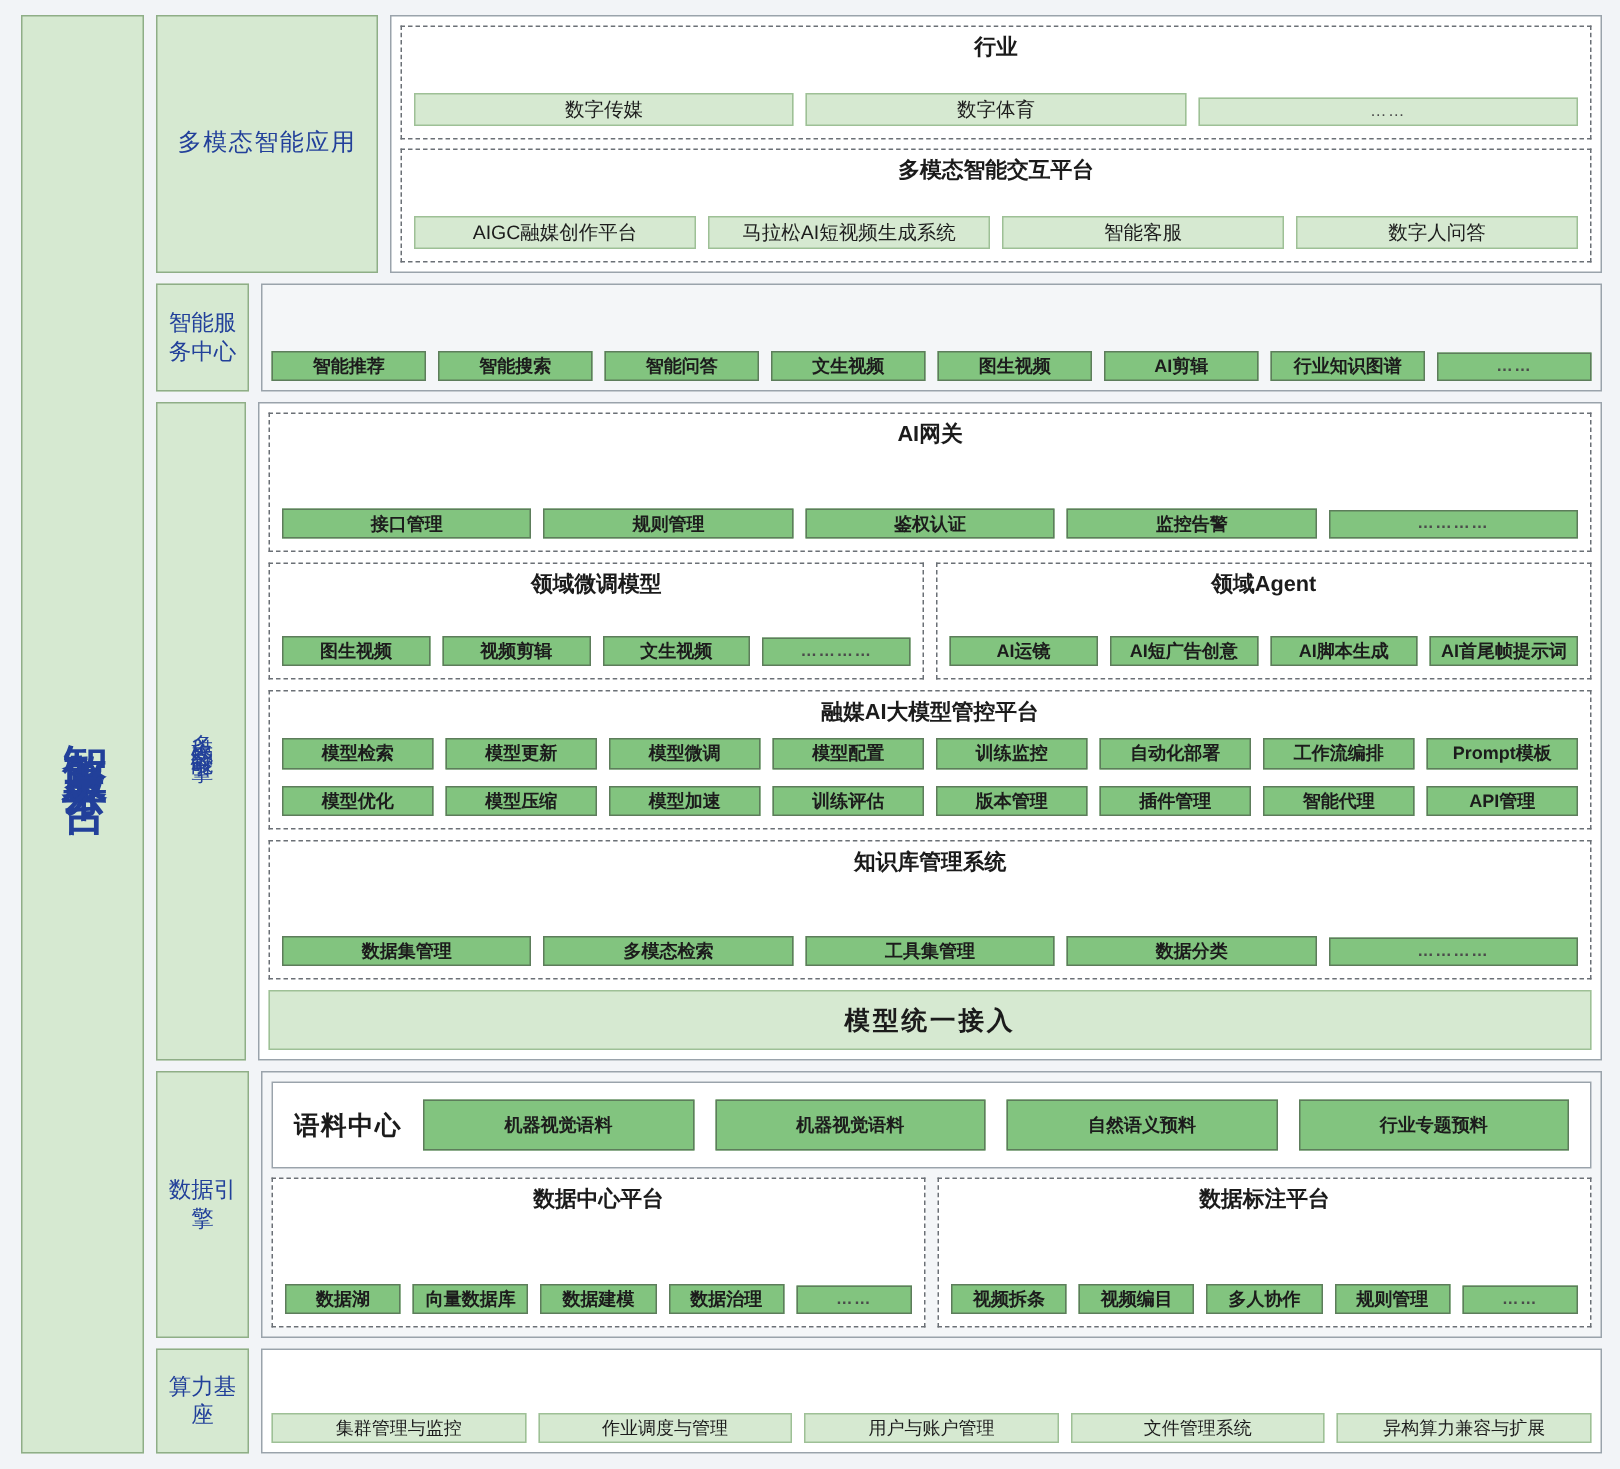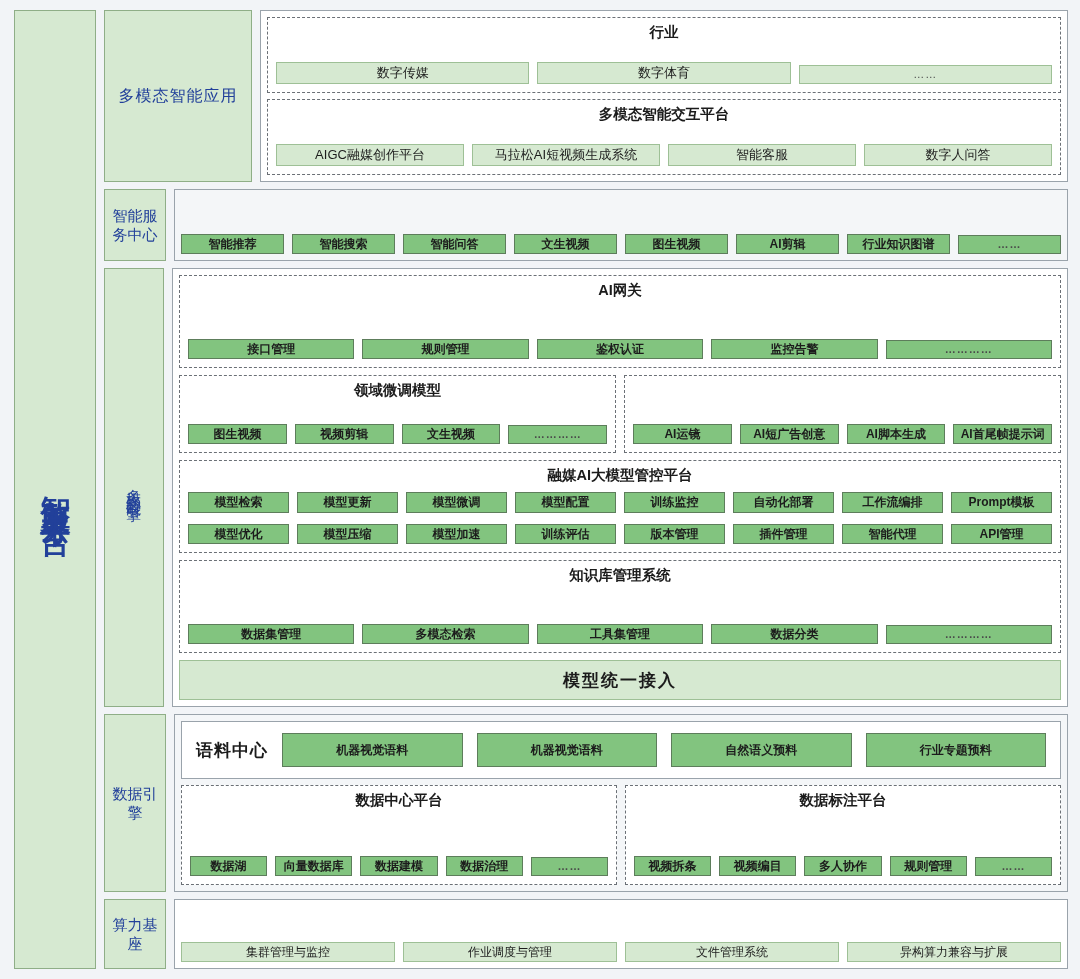--- a/index.html
+++ b/index.html
@@ -280,20 +280,21 @@
             <div class="dashed-box">
               <div class="dashed-title">领域微调模型</div>
               <div class="box-row">
                 <div class="chip green-dark">图生视频</div>
                 <div class="chip green-dark">视频剪辑</div>
                 <div class="chip green-dark">文生视频</div>
                 <div class="chip green-dark dots">…………</div>
               </div>
             </div>
             <div class="dashed-box">
+              <div class="dashed-title">领域Agent</div>
               <div class="box-row">
                 <div class="chip green-dark">AI运镜</div>
                 <div class="chip green-dark">AI短广告创意</div>
                 <div class="chip green-dark">AI脚本生成</div>
                 <div class="chip green-dark">AI首尾帧提示词</div>
               </div>
             </div>
           </div>
 
           <div class="dashed-box">
@@ -376,20 +377,21 @@
 
       </div>
     </div>
 
     <div class="row r-compute">
       <div class="side-label narrow">算力基座</div>
       <div class="panel">
         <div class="box-row">
           <div class="chip green-light">集群管理与监控</div>
           <div class="chip green-light">作业调度与管理</div>
+          <div class="chip green-light">用户与账户管理</div>
           <div class="chip green-light">文件管理系统</div>
           <div class="chip green-light">异构算力兼容与扩展</div>
         </div>
       </div>
     </div>
 
   </div>
 </div>
 
 </body></html>

